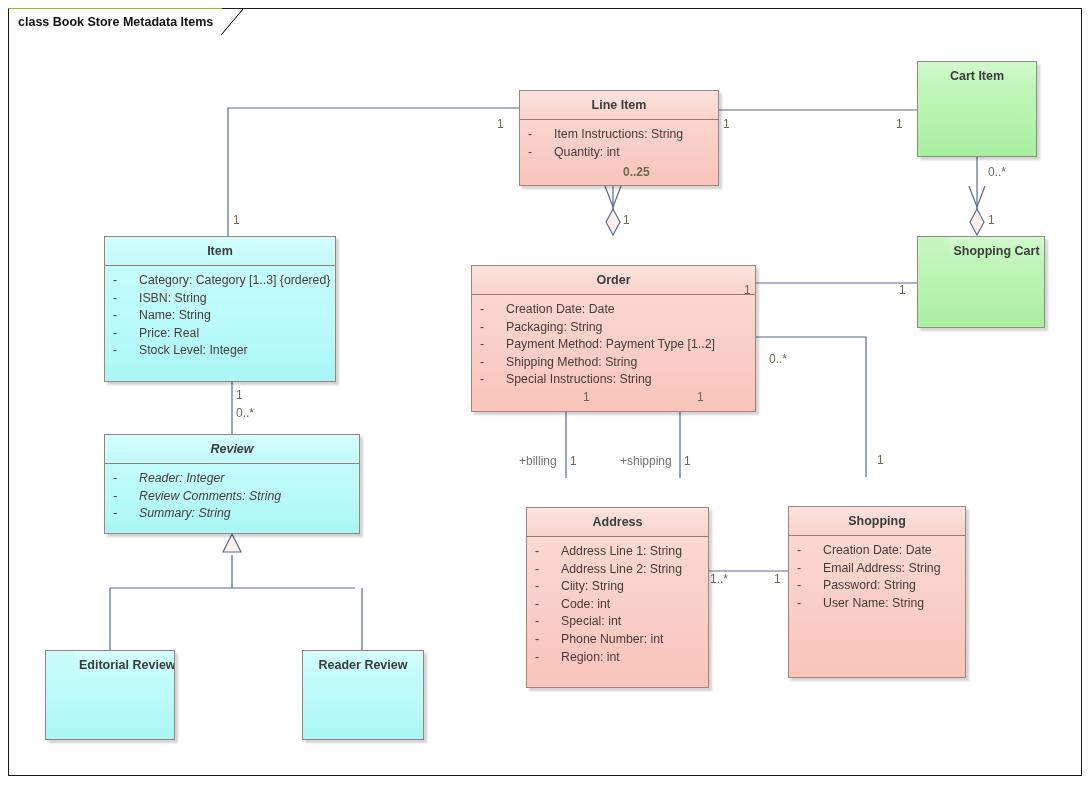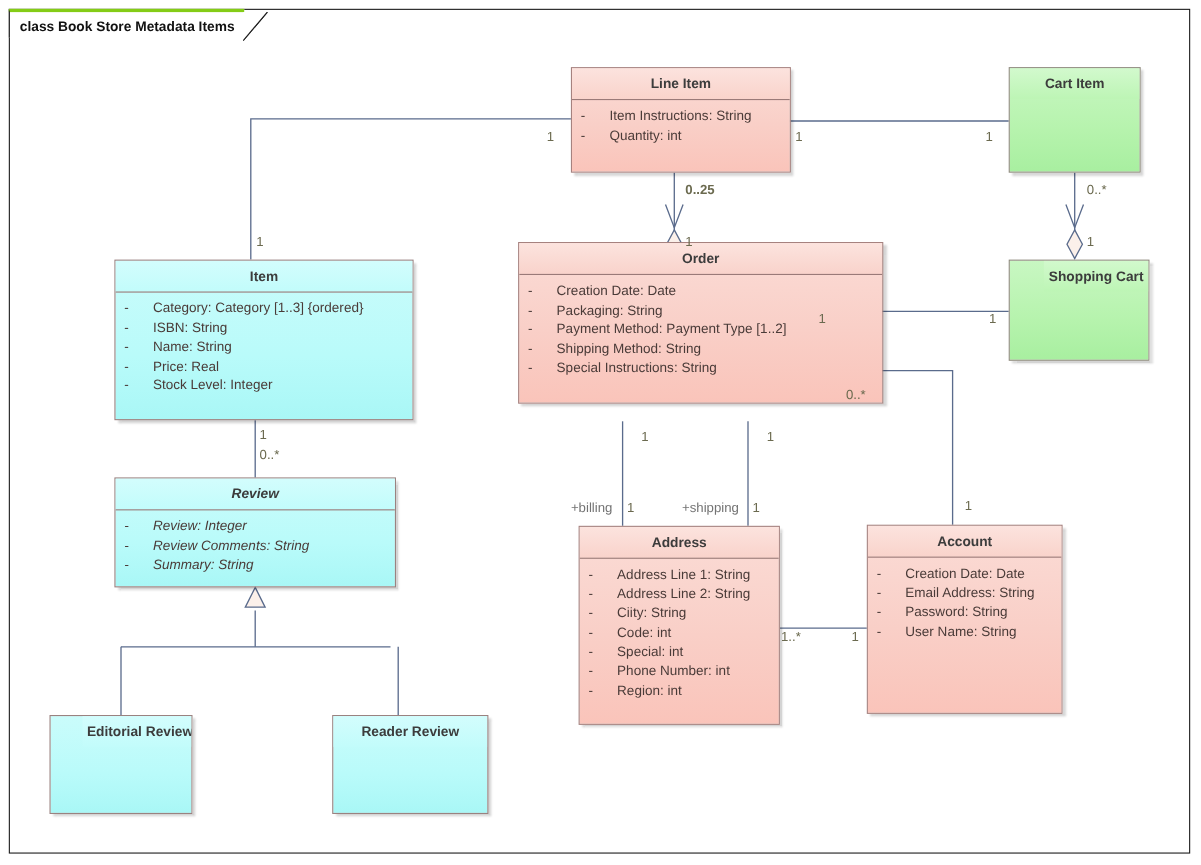--- a/index.html
+++ b/index.html
@@ -29,21 +29,21 @@
     border: 1px solid #1b1b1b;
     box-sizing: border-box;
     background: #ffffff;
   }
   .frame-tab {
     position: absolute;
     left: 8px; top: 8px;
     height: 26px;
     box-sizing: border-box;
     border-left: 1px solid #1b1b1b;
-    border-top: 3px solid #84cc16;
+    border-top: 1px solid #84cc16;
     background: #ffffff;
     z-index: 4;
   }
   .frame-tab .tab-body {
     position: relative;
     height: 26px;
     padding: 0 10px 0 9px;
     display: flex;
     align-items: center;
     font-size: 12.5px;
@@ -99,21 +99,21 @@
     line-height: 17.6px;
     white-space: nowrap;
   }
   .cls .attr .vis {
     width: 26px;
     flex: 0 0 26px;
     color: #4a3b38;
   }
 
   
-  .pal-pink { background: linear-gradient(180deg,#fbdcd6 0%,#f9cfc7 55%,#fac4ba 100%); border-color:#a6827f; }
+  .pal-pink { background: linear-gradient(180deg,#fbdcd6 0%,#f9cfc7 55%,#fac4ba 100%); border-color:#a6827f;margin-top:29px; }
   .pal-pink .hdr { background: linear-gradient(180deg,#fce3de 0%,#f9d3cb 100%); }
   .pal-cyan { background: linear-gradient(180deg,#cafcfb 0%,#b9fbfa 60%,#a9f7f6 100%); border-color:#9a8280; }
   .pal-cyan .hdr { background: linear-gradient(180deg,#d3fdfd 0%,#c2fcfb 100%); }
   .pal-green { background: linear-gradient(180deg,#c8f7c2 0%,#b6f3ad 60%,#a8efa0 100%); border-color:#8f8b7e; }
   .pal-green .hdr { background: linear-gradient(180deg,#d2f9cd 0%,#bdf5b5 100%); }
 
   
   .lbl {
     position: absolute;
     font-size: 12px;
@@ -197,21 +197,21 @@
         <span class="vis">-</span>
         <span>Quantity: int</span>
       </div>
     </div>
   </div>
 
   <div class="cls pal-green" style="left:917px; top:61px; width:120px; height:96px;">
     <div class="hdr">Cart Item</div>
   </div>
 
-  <div class="cls pal-cyan has-attrs" style="left:104px; top:236px; width:272px; height:146px;">
+  <div class="cls pal-cyan has-attrs" style="left:104px; top:236px; width:232px; height:146px;">
     <div class="hdr">Item</div>
     <div class="attrs">
       <div class="attr">
         <span class="vis">-</span>
         <span>Category: Category [1..3] {ordered}</span>
       </div>
       <div class="attr">
         <span class="vis">-</span>
         <span>ISBN: String</span>
       </div>
@@ -223,21 +223,21 @@
         <span class="vis">-</span>
         <span>Price: Real</span>
       </div>
       <div class="attr">
         <span class="vis">-</span>
         <span>Stock Level: Integer</span>
       </div>
     </div>
   </div>
 
-  <div class="cls pal-pink has-attrs" style="left:471px; top:220px; width:332px; height:147px;">
+  <div class="cls pal-pink has-attrs" style="left:471px; top:236px; width:285px; height:147px;">
     <div class="hdr">Order</div>
     <div class="attrs">
       <div class="attr">
         <span class="vis">-</span>
         <span>Creation Date: Date</span>
       </div>
       <div class="attr">
         <span class="vis">-</span>
         <span>Packaging: String</span>
       </div>
@@ -258,21 +258,21 @@
 
   <div class="cls pal-green" style="left:917px; top:236px; width:128px; height:92px;padding-left:31px;">
     <div class="hdr">Shopping Cart</div>
   </div>
 
   <div class="cls pal-cyan has-attrs" style="left:104px; top:434px; width:256px; height:100px;font-style:italic;">
     <div class="hdr">Review</div>
     <div class="attrs">
       <div class="attr">
         <span class="vis">-</span>
-        <span>Review: Integer</span>
+        <span>Reader: Integer</span>
       </div>
       <div class="attr">
         <span class="vis">-</span>
         <span>Review Comments: String</span>
       </div>
       <div class="attr">
         <span class="vis">-</span>
         <span>Summary: String</span>
       </div>
     </div>
@@ -306,21 +306,21 @@
         <span>Phone Number: int</span>
       </div>
       <div class="attr">
         <span class="vis">-</span>
         <span>Region: int</span>
       </div>
     </div>
   </div>
 
   <div class="cls pal-pink has-attrs" style="left:788px; top:477px; width:178px; height:172px;">
-    <div class="hdr">Account</div>
+    <div class="hdr">Shopping</div>
     <div class="attrs">
       <div class="attr">
         <span class="vis">-</span>
         <span>Creation Date: Date</span>
       </div>
       <div class="attr">
         <span class="vis">-</span>
         <span>Email Address: String</span>
       </div>
       <div class="attr">
@@ -331,21 +331,21 @@
         <span class="vis">-</span>
         <span>User Name: String</span>
       </div>
     </div>
   </div>
 
   <div class="cls pal-cyan" style="left:45px; top:650px; width:130px; height:90px;padding-left:29px;">
     <div class="hdr">Editorial Review</div>
   </div>
 
-  <div class="cls pal-cyan" style="left:302px; top:650px; width:142px; height:90px;">
+  <div class="cls pal-cyan" style="left:302px; top:650px; width:122px; height:90px;">
     <div class="hdr">Reader Review</div>
   </div>
 
   <div class="lbl" style="left:233px; top:214px;">1</div>
   <div class="lbl" style="left:497px; top:118px;">1</div>
 
   <div class="lbl" style="left:723px; top:118px;">1</div>
   <div class="lbl" style="left:896px; top:118px;">1</div>
 
   <div class="lbl" style="left:623px; top:166px;font-weight:bold;">0..25</div>

